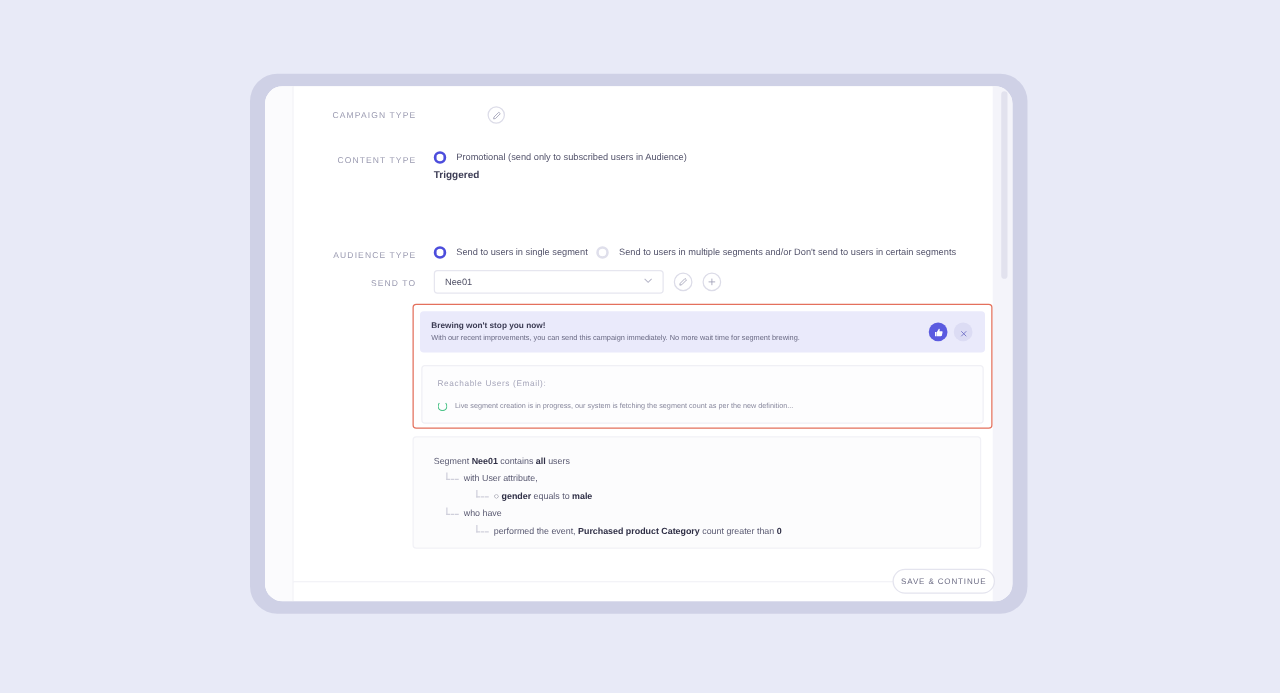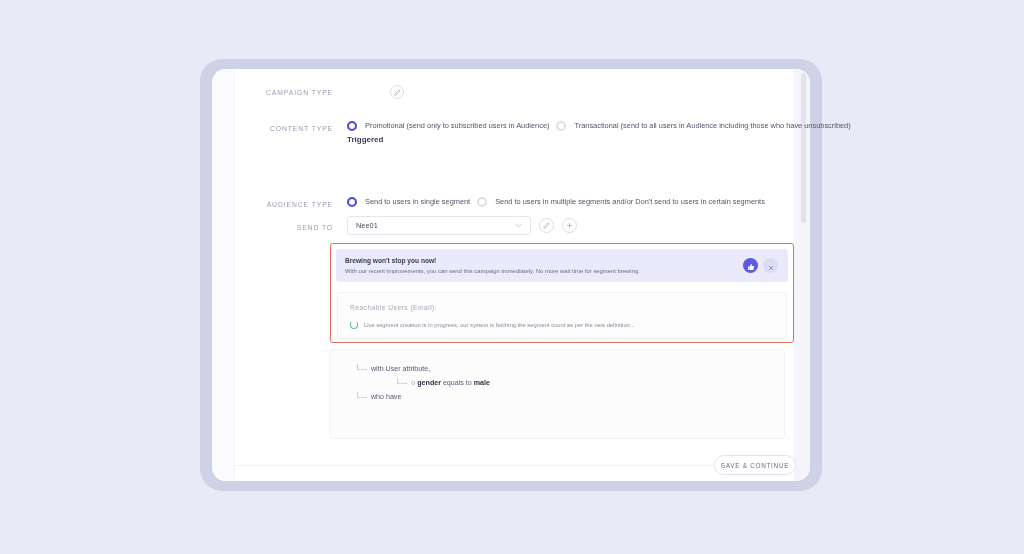--- a/index.html
+++ b/index.html
@@ -207,21 +207,21 @@
     width: 455px; height: 90px;
     background: #fcfcfd;
     border: 1px solid #f1f1f6;
     border-radius: 3px;
     padding: 12px 16px;
   }
   .seg-line { font-size: 7.1px; color: #5a5a72; line-height: 14px; white-space: nowrap; }
   .seg-line b { color: #2f2f46; font-weight: bold; }
   .seg-l1 { margin-left: 0; }
   .seg-l2 { margin-left: 24px; position: relative; }
-  .seg-l3 { margin-left: 64px; position: relative; }
+  .seg-l3 { margin-left: 48px; position: relative; }
   .elbow {
     position: absolute;
     left: -14px; top: 2px;
     width: 10px; height: 6px;
     border-left: 1px dashed #cfcfdb;
     border-bottom: 1px dashed #cfcfdb;
   }
 
   
   #footer-divider {
@@ -280,24 +280,20 @@
   </div>
 </div>
 
 <div class="row" id="row-content" style="left:235px; top:121px;">
   <div class="field-label">CONTENT TYPE</div>
   <div class="radio-list">
     <div class="radio-opt">
       <span class="radio on"></span>
       <span class="radio-text">Promotional (send only to subscribed users in Audience)</span>
     </div>
-    <div class="radio-opt">
-      <span class="radio"></span>
-      <span class="radio-text">Transactional (send to all users in Audience including those who have unsubscribed)</span>
-    </div>
   </div>
 </div>
 
 <div class="row" id="row-audience" style="left:235px; top:169px;">
   <div class="field-label">AUDIENCE TYPE</div>
   <div class="radio-list">
     <div class="radio-opt">
       <span class="radio on"></span>
       <span class="radio-text">Send to users in single segment</span>
     </div>
@@ -363,24 +359,30 @@
   <div id="reachable-title">Reachable Users (Email):</div>
   <div id="reachable-status">
     <span id="spinner"></span>
     <span id="reachable-status-text">Live segment creation is in progress, our system is fetching the segment count as per the new definition...</span>
   </div>
 </div>
 
 <div id="highlight-box"></div>
 
 <div id="segment-card">
+  <div class="seg-line seg-l1">
+    <span>Segment </span><b>Nee01</b><span> contains </span><b>all</b><span> users</span>
+  </div>
   <div class="seg-line seg-l2">
     <span class="elbow"></span><span>with User attribute,</span>
   </div>
   <div class="seg-line seg-l3">
     <span class="elbow"></span><span>○ </span><b>gender</b><span> equals to </span><b>male</b>
   </div>
   <div class="seg-line seg-l2">
     <span class="elbow"></span><span>who have</span>
   </div>
+  <div class="seg-line seg-l3">
+    <span class="elbow"></span><span>performed the event, </span><b>Purchased product Category</b><span> count greater than </span><b>0</b>
+  </div>
 </div>
 
 <div id="save-btn">SAVE &amp; CONTINUE</div>
 
 </body></html>

